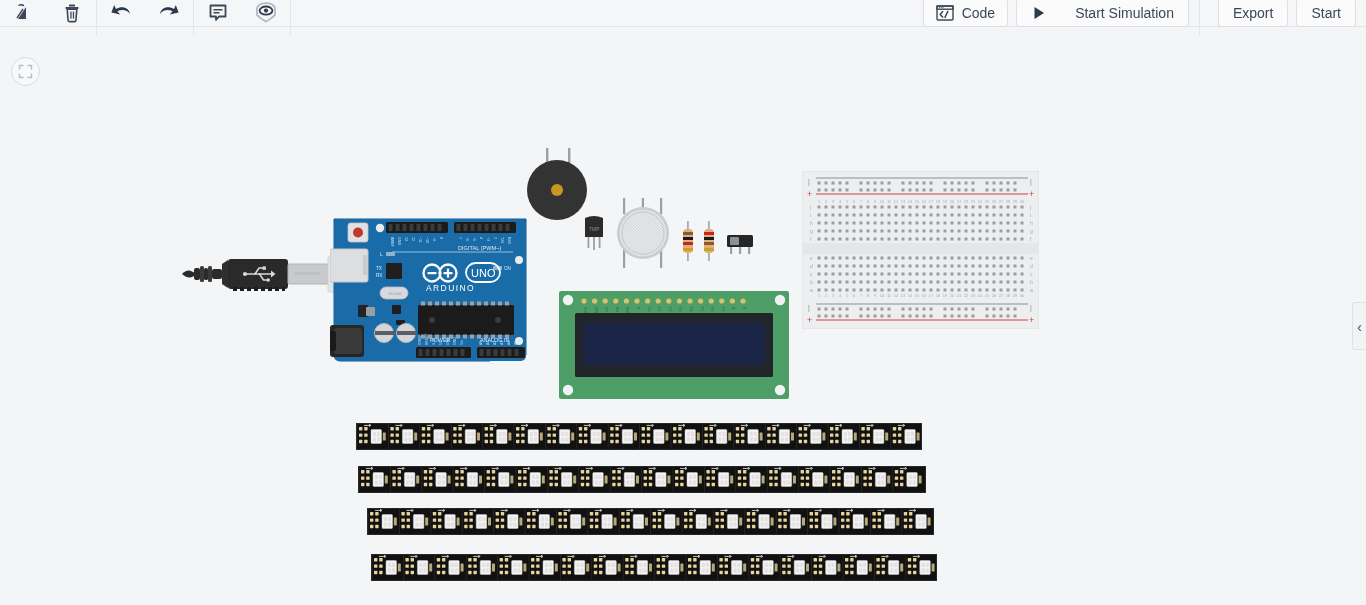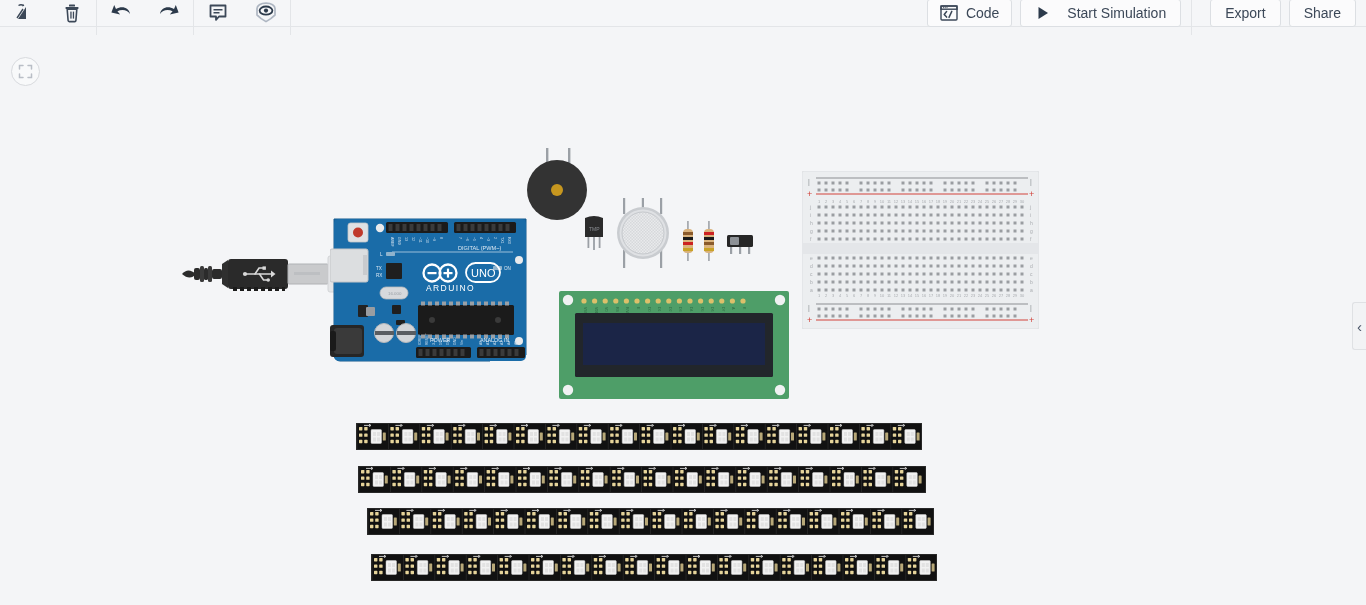--- a/index.html
+++ b/index.html
@@ -40,21 +40,21 @@
     color: #3c4858;
     font-size: 14px;
     display: flex; align-items: center; justify-content: center;
     padding: 12px 14px; margin-left: 8px;
     cursor: pointer; white-space: nowrap;
   }
   .btn .lbl { line-height: 1; }
   .btn-code { padding: 0 12px; }
   .btn-code .lbl { margin-left: 8px; }
   .btn-sim { padding: 0 14px; }
-  .btn-sim .lbl { margin-left: 16px; }
+  .btn-sim .lbl { margin-left: 28px; }
 
   
   .canvas {
     position: absolute; top: 43px; left: 0;
     width: 1366px; height: 562px;
     background: #f4f5f7;
     overflow: hidden;
   }
   .fit-btn {
     position: absolute; left: 11px; top: 14px;
@@ -173,21 +173,21 @@
       </svg>
       <span class="lbl">Start Simulation</span>
     </div>
 
     <div class="tb-sep"></div>
 
     <div class="btn">
       <span class="lbl">Export</span>
     </div>
     <div class="btn">
-      <span class="lbl">Share</span>
+      <span class="lbl">Start</span>
     </div>
   </div>
 </div>
 
 <div class="canvas">
 
   <div class="fit-btn" title="Zoom to fit">
     <svg width="15" height="15" viewBox="0 0 15 15">
       <path d="M1.5 5 V1.5 H5" fill="none" stroke="#b9bec6" stroke-width="1.5" stroke-linecap="round"></path>
       <path d="M10 1.5 H13.5 V5" fill="none" stroke="#b9bec6" stroke-width="1.5" stroke-linecap="round"></path>

